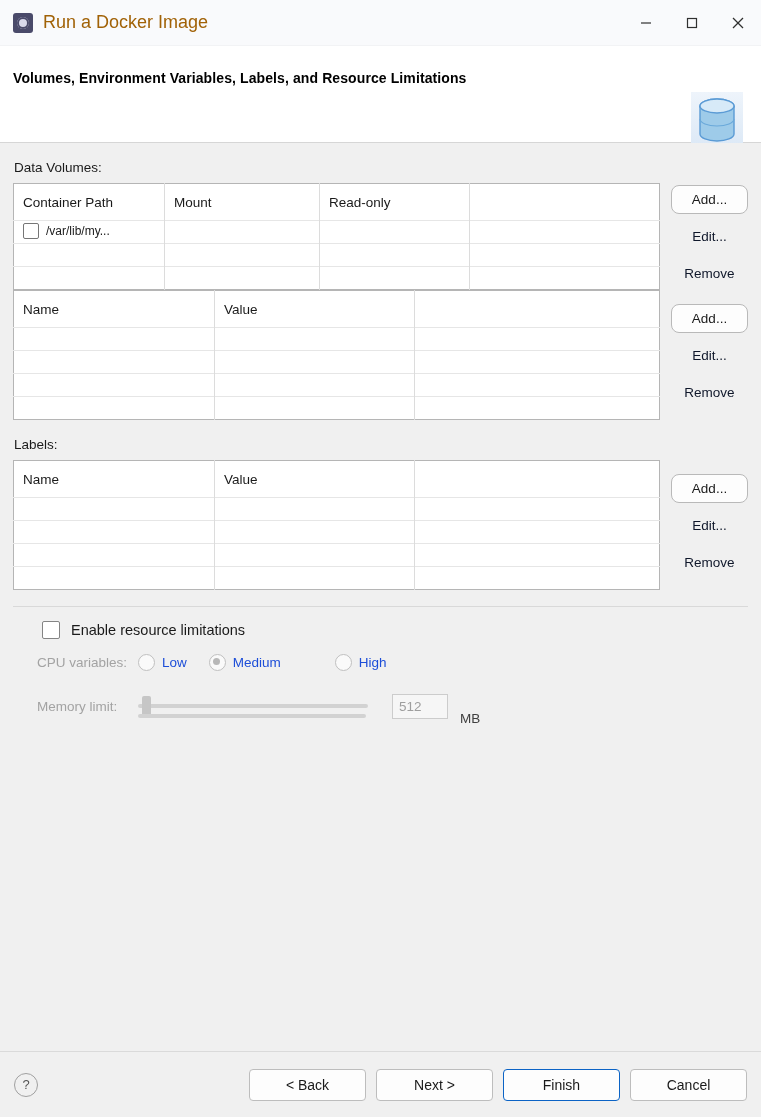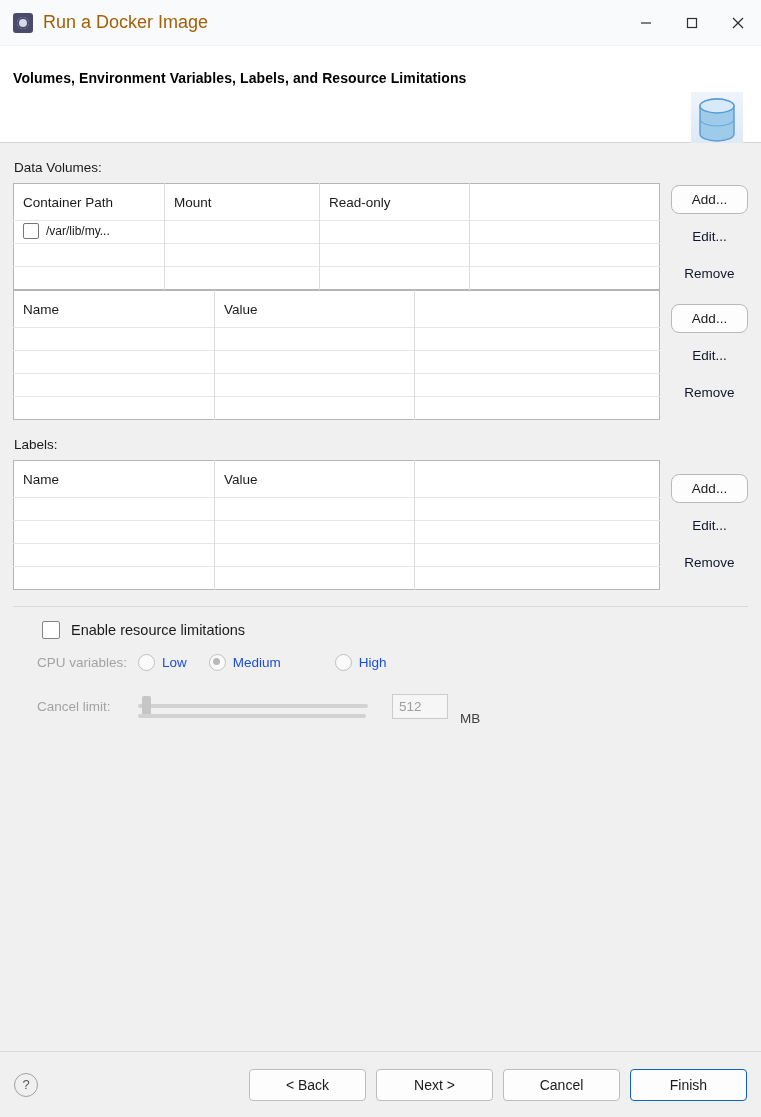--- a/index.html
+++ b/index.html
@@ -538,34 +538,34 @@
         <span class="radio sel"></span>
         <span>Medium</span>
       </div>
       <div class="radio-item">
         <span class="radio"></span>
         <span>High</span>
       </div>
     </div>
 
     <div class="rl-row">
-      <div class="rl-label">Cancel limit:</div>
+      <div class="rl-label">Memory limit:</div>
       <div class="slider-wrap">
         <div class="slider-track"></div>
         <div class="slider-thumb"></div>
         <div class="slider-ghost"></div>
       </div>
       <div class="mem-input">512</div>
       <div class="mem-unit">MB</div>
     </div>
 
   </div>
 
   <div class="footer">
     <div class="help-icon">?</div>
     <div class="footer-spacer"></div>
     <div class="fbtn">&lt; Back</div>
     <div class="fbtn">Next &gt;</div>
+    <div class="fbtn primary">Finish</div>
     <div class="fbtn">Cancel</div>
-    <div class="fbtn primary">Finish</div>
   </div>
 
 </div>
 
 </body></html>

